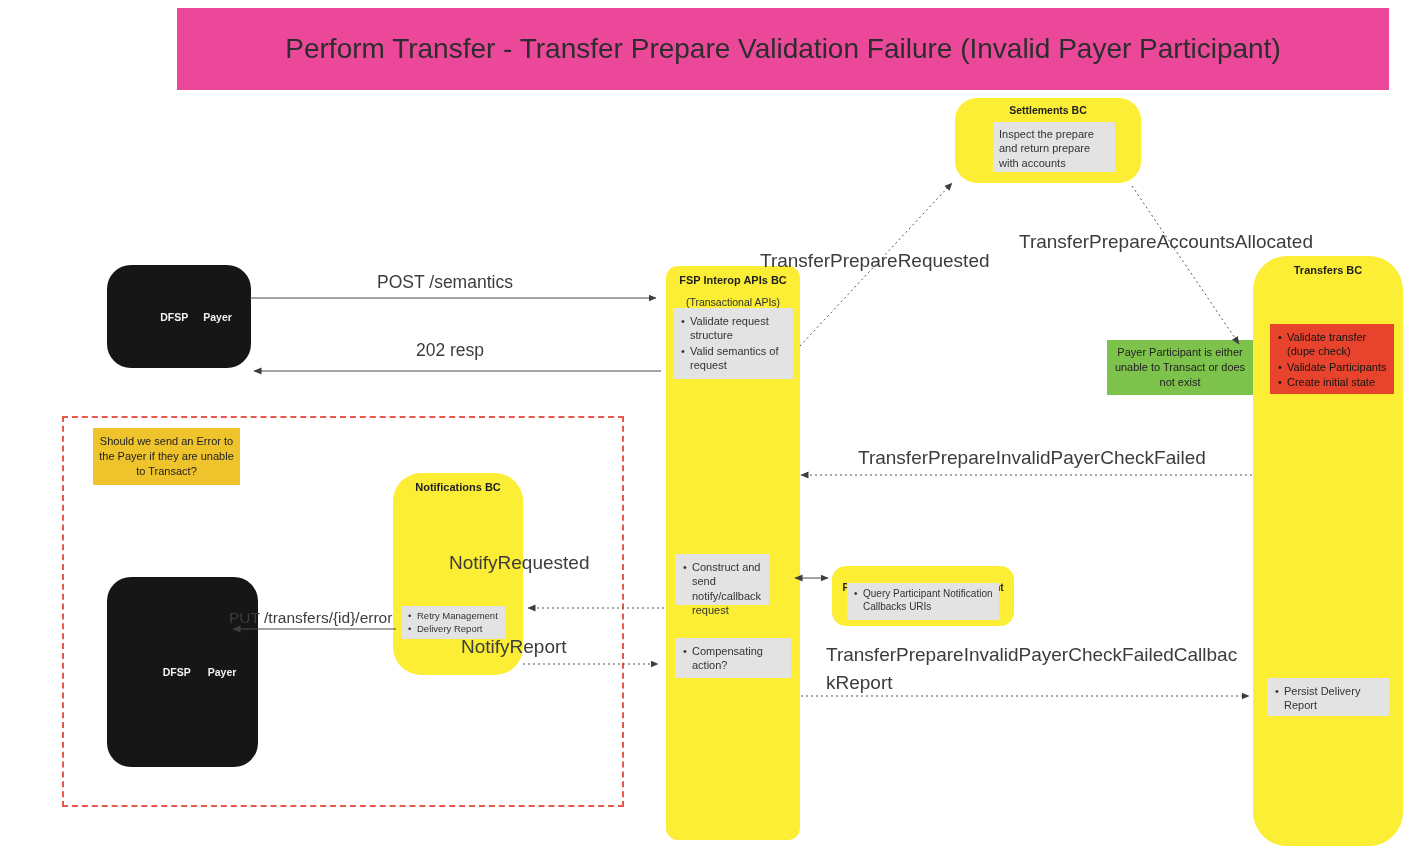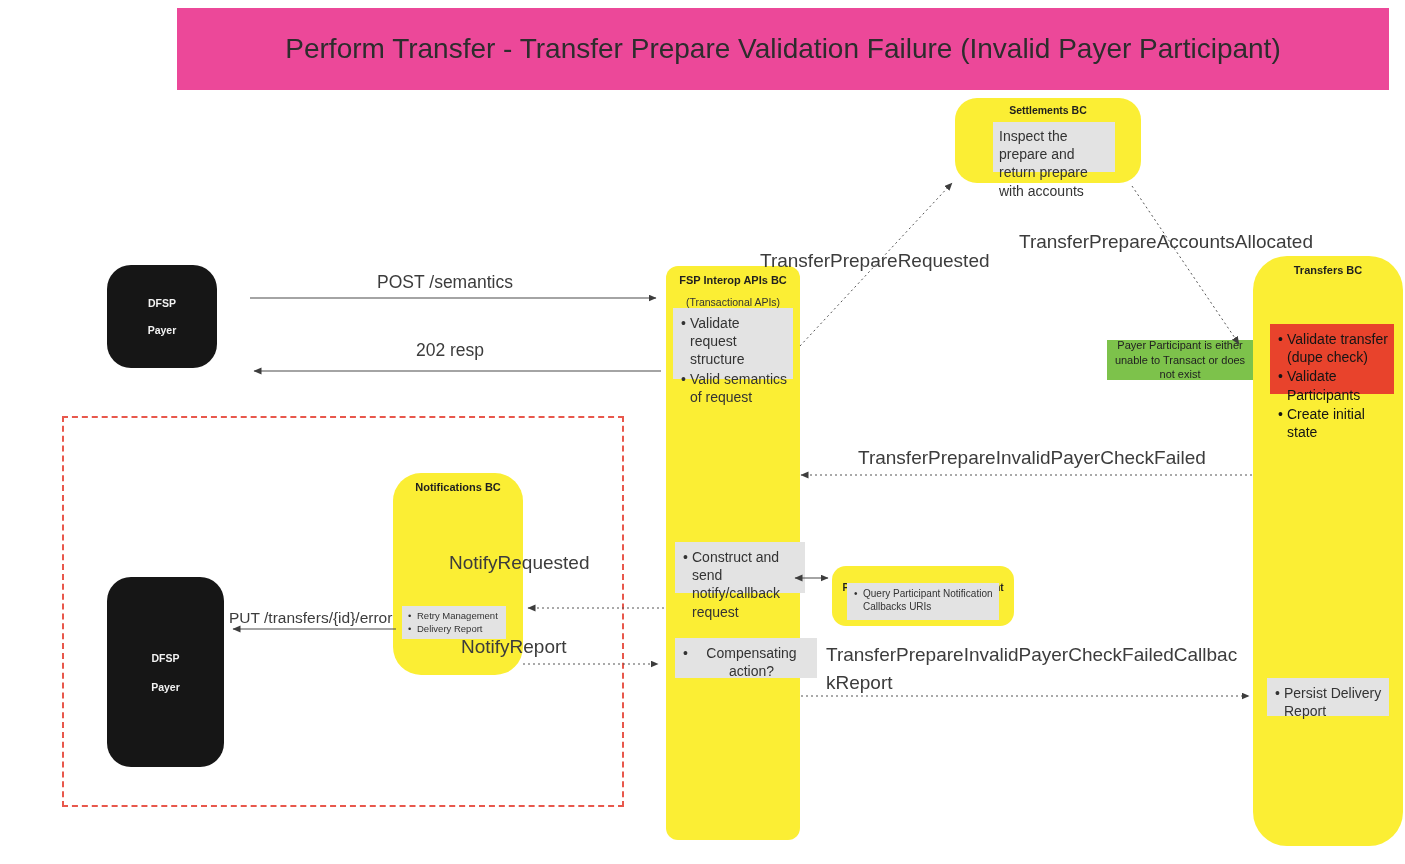--- a/index.html
+++ b/index.html
@@ -7,27 +7,27 @@
   #canvas{position:relative;width:1405px;height:864px;background:#ffffff;overflow:hidden;}
 
   
   .title-bar{position:absolute;left:177px;top:8px;width:1212px;height:82px;background:#ec4899;z-index:1;}
   .title-bar .t{width:100%;height:82px;line-height:82px;text-align:center;font-size:28px;color:#2d2d2d;white-space:nowrap;}
 
   
   .ynode{position:absolute;background:#FBEE34;border-radius:26px;z-index:1;}
   .node-title{text-align:center;font-weight:bold;font-size:11px;color:#1f1f1f;padding-top:8px;}
   .node-sub{text-align:center;font-size:10.5px;color:#333;padding-top:10px;}
-  .gnote{position:absolute;background:#E3E3E3;color:#333;font-size:14px;line-height:1.3;padding:5px 6px;box-sizing:border-box;}
+  .gnote{position:absolute;background:#E3E3E3;color:#333;font-size:11px;line-height:1.3;padding:5px 6px;box-sizing:border-box;}
   .bullets{margin:0;padding:0;list-style:none;}
   .bullets li{position:relative;padding-left:11px;margin:1px 0;}
   .bullets li::before{content:"\2022";position:absolute;left:2px;top:0;}
 
   
-  .actor{position:absolute;background:#161616;border-radius:24px;color:#f2f2f2;display:flex;flex-direction:column;align-items:center;justify-content:center;gap:15px;font-size:10.5px;font-weight:bold;z-index:1;}
+  .actor{position:absolute;background:#161616;border-radius:24px;color:#f2f2f2;display:flex;flex-direction:row;align-items:center;justify-content:center;gap:15px;font-size:10.5px;font-weight:bold;z-index:1;padding-left:34px;}
 
   
   .note{position:absolute;font-size:11px;line-height:1.35;text-align:center;color:#222;display:flex;align-items:center;justify-content:center;padding:4px 6px;box-sizing:border-box;z-index:1;}
 
   
   .dashed-region{position:absolute;left:62px;top:416px;width:558px;height:387px;border:2px dashed #E8584C;z-index:0;}
 
   
   #connectors{position:absolute;left:0;top:0;z-index:2;pointer-events:none;}
 
@@ -56,26 +56,26 @@
 
   <div class="ynode" style="left:666px;top:266px;width:134px;height:574px;border-radius:12px;">
     <div class="node-title">FSP Interop APIs BC</div>
     <div class="node-sub">(Transactional APIs)</div>
     <div class="gnote" style="left:7px;top:42px;width:120px;height:71px;">
       <ul class="bullets">
         <li>Validate request structure</li>
         <li>Valid semantics of request</li>
       </ul>
     </div>
-    <div class="gnote" style="left:9px;top:276px;width:130px;height:51px;">
+    <div class="gnote" style="left:9px;top:288px;width:94px;height:51px;">
       <ul class="bullets">
         <li>Construct and send notify/callback request</li>
       </ul>
     </div>
-    <div class="gnote" style="left:9px;top:372px;width:142px;height:40px;text-align:center;">
+    <div class="gnote" style="left:9px;top:372px;width:116px;height:40px;">
       <ul class="bullets">
         <li>Compensating action?</li>
       </ul>
     </div>
   </div>
 
   <div class="ynode" style="left:1253px;top:256px;width:150px;height:590px;border-radius:34px;">
     <div class="node-title">Transfers BC</div>
     <div class="gnote" style="left:17px;top:68px;width:124px;height:70px;background:#E8432C;color:#141414;">
       <ul class="bullets">
@@ -103,21 +103,22 @@
 
   <div class="ynode" style="left:832px;top:566px;width:182px;height:60px;border-radius:14px;">
     <div class="node-title" style="font-size:10px;padding-top:16px;">Participant Lifecycle Management</div>
     <div class="gnote" style="left:15px;top:17px;width:152px;height:37px;font-size:10px;padding:3px 5px;">
       <ul class="bullets">
         <li>Query Participant Notification Callbacks URIs</li>
       </ul>
     </div>
   </div>
 
-  <div class="note" style="left:1107px;top:340px;width:146px;height:40px;background:#7DC24B;">Payer Participant is either unable to Transact or does not exist</div>
+  <div class="note" style="left:1107px;top:340px;width:146px;height:55px;background:#7DC24B;">Payer Participant is either unable to Transact or does not exist</div>
+  <div class="note" style="left:93px;top:428px;width:147px;height:57px;background:#EFC32B;">Should we send an Error to the Payer if they are unable to Transact?</div>
 
   <div class="actor" style="left:107px;top:265px;width:110px;height:103px;">
     <span>DFSP</span>
     <span>Payer</span>
   </div>
   <div class="actor" style="left:107px;top:577px;width:117px;height:190px;gap:17px;">
     <span>DFSP</span>
     <span>Payer</span>
   </div>
 

